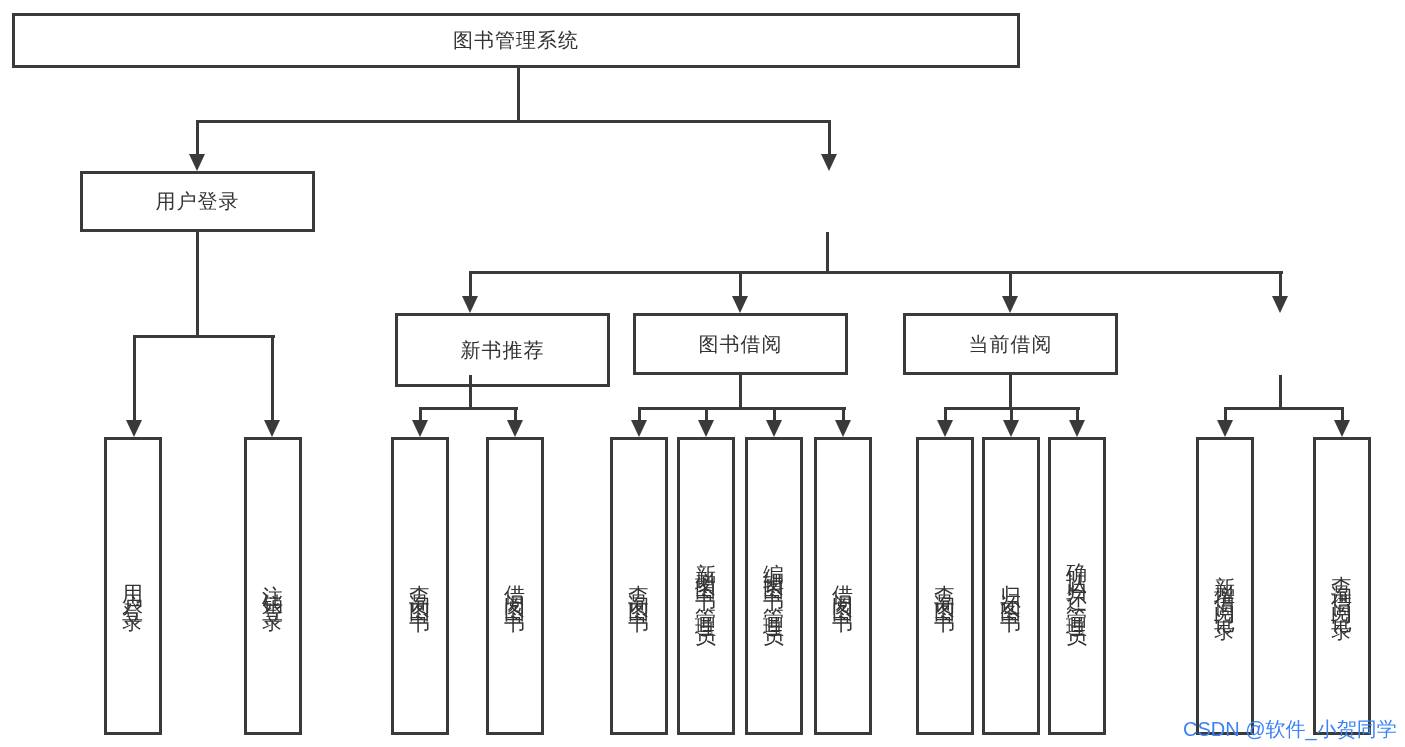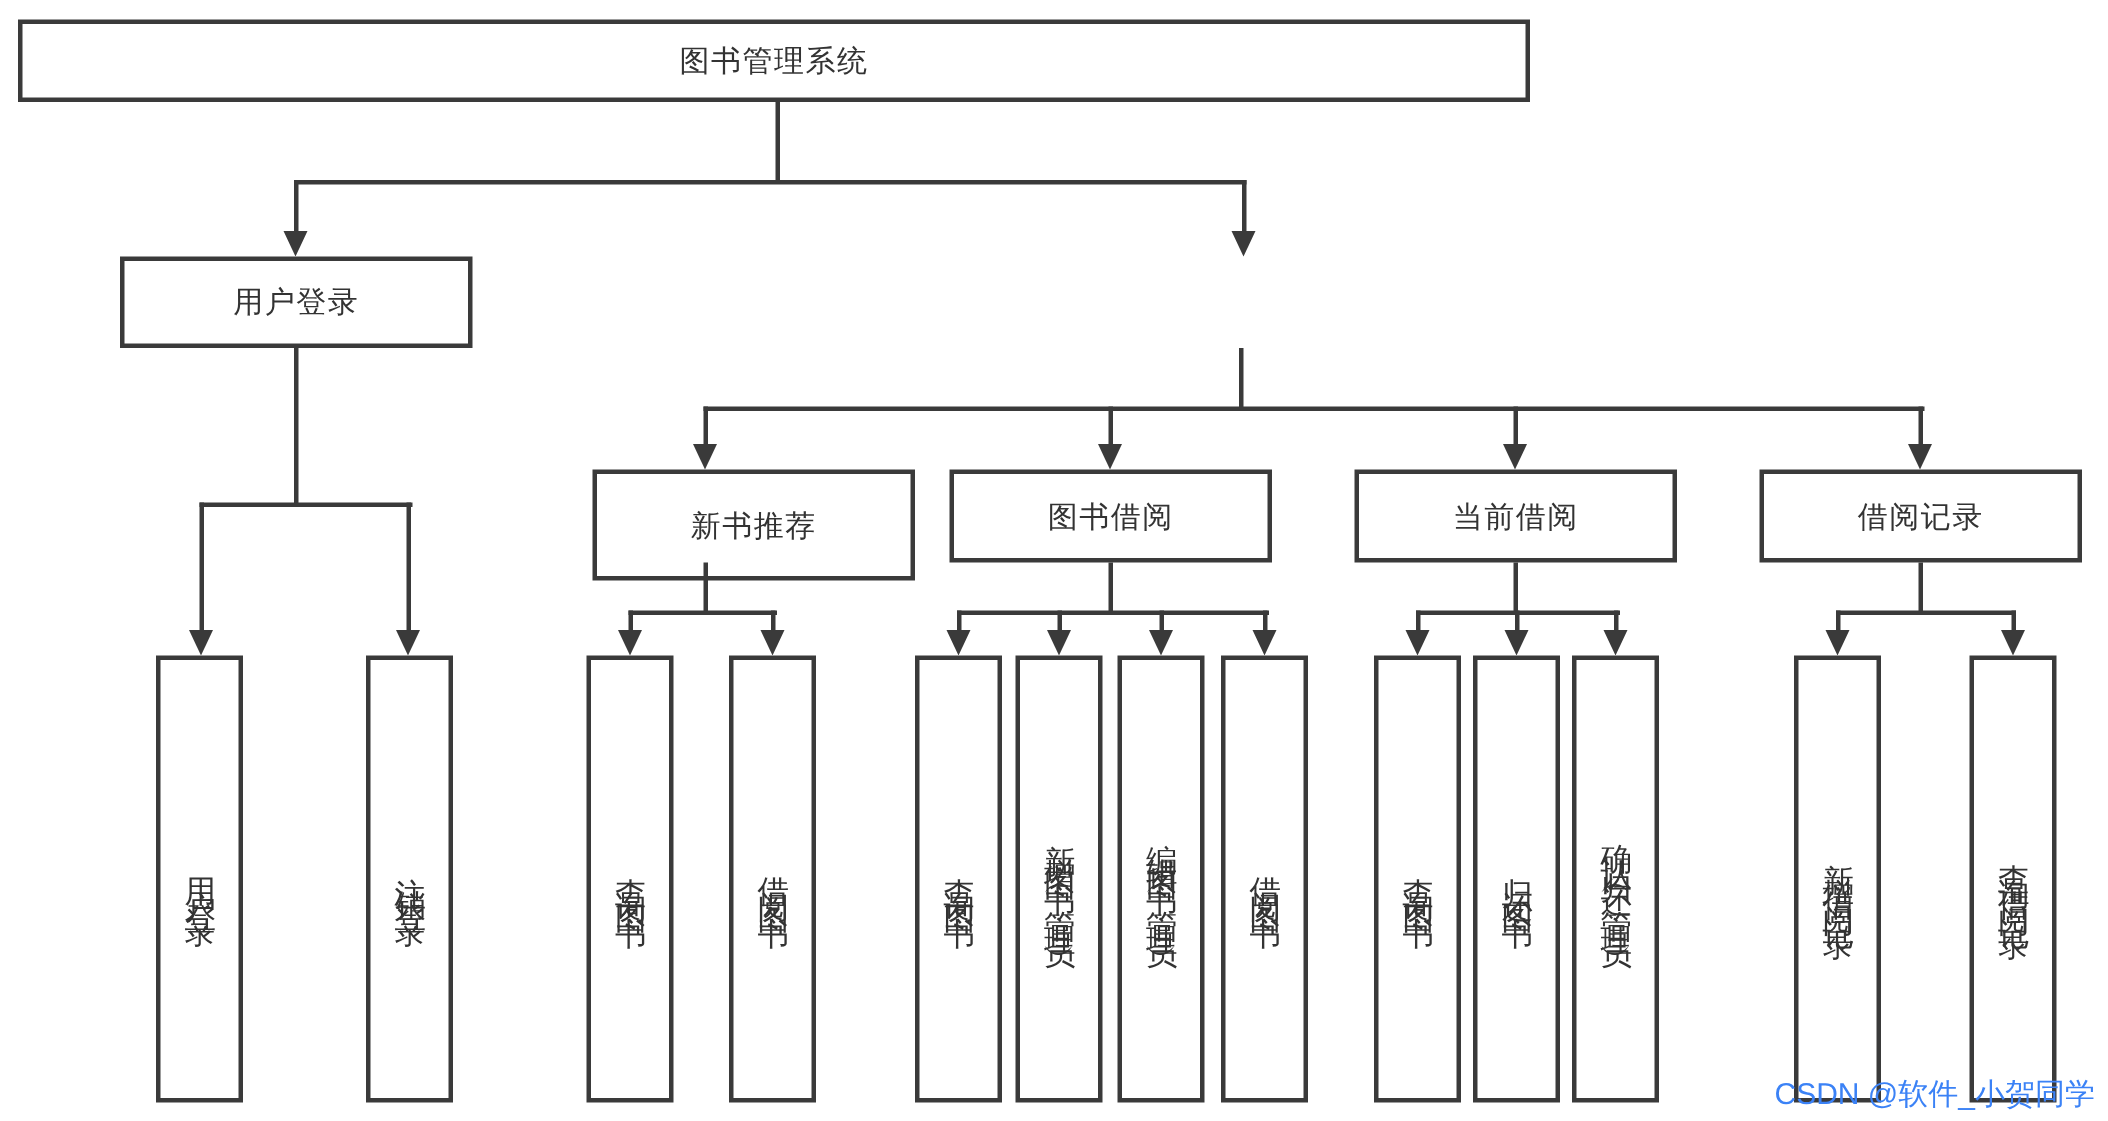--- a/index.html
+++ b/index.html
@@ -68,23 +68,20 @@
   <div class="arrow" style="left:1272px; top:296px;"></div>
 
   <div class="box" style="left:383px; top:313px; width:215px; height:74px;margin-left:12px;">
     <span>新书推荐</span>
   </div>
   <div class="box" style="left:903px; top:313px; width:215px; height:62px;">
     <span>当前借阅</span>
   </div>
   <div class="box" style="left:633px; top:313px; width:215px; height:62px;">
     <span>图书借阅</span>
-  </div>
-  <div class="box" style="left:1173px; top:313px; width:215px; height:62px;">
-    <span>借阅记录</span>
   </div>
 
   <div class="vline" style="left:469px; top:375px; height:35px;"></div>
   <div class="hline" style="left:419px; top:407px; width:99px;"></div>
   <div class="vline" style="left:419px; top:407px; height:16px;"></div>
   <div class="arrow" style="left:412px; top:420px;"></div>
   <div class="vline" style="left:514px; top:407px; height:16px;"></div>
   <div class="arrow" style="left:507px; top:420px;"></div>
 
   <div class="vline" style="left:739px; top:375px; height:35px;"></div>

